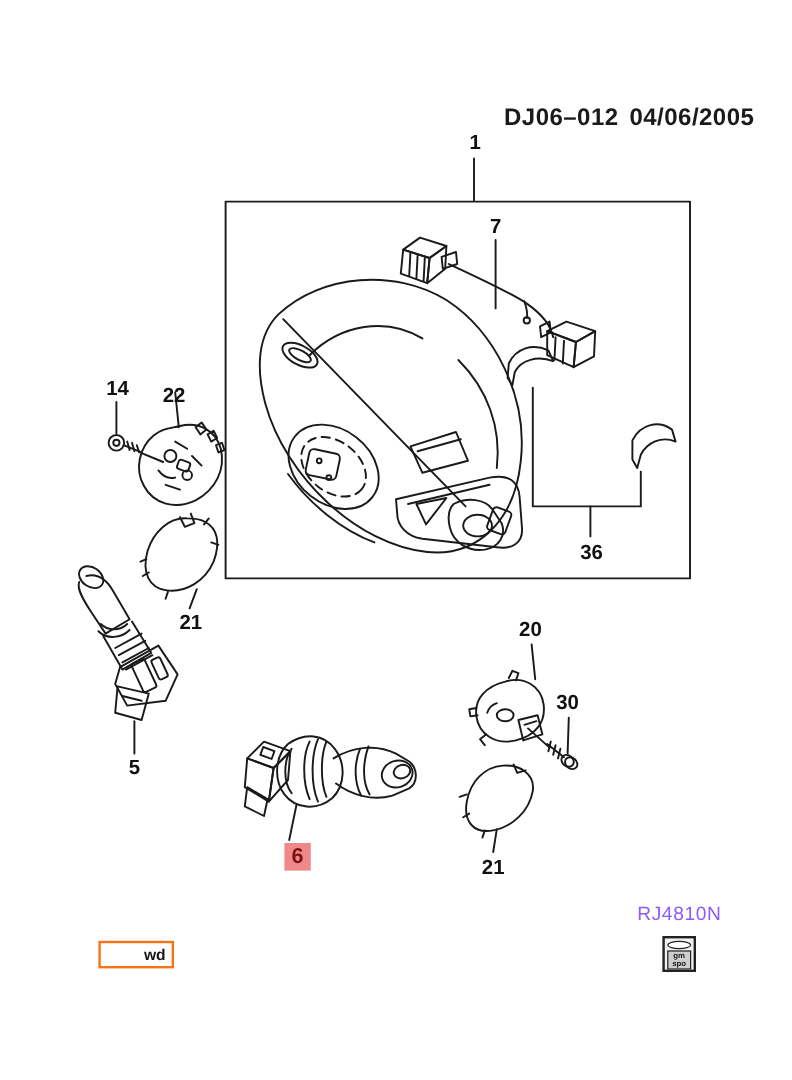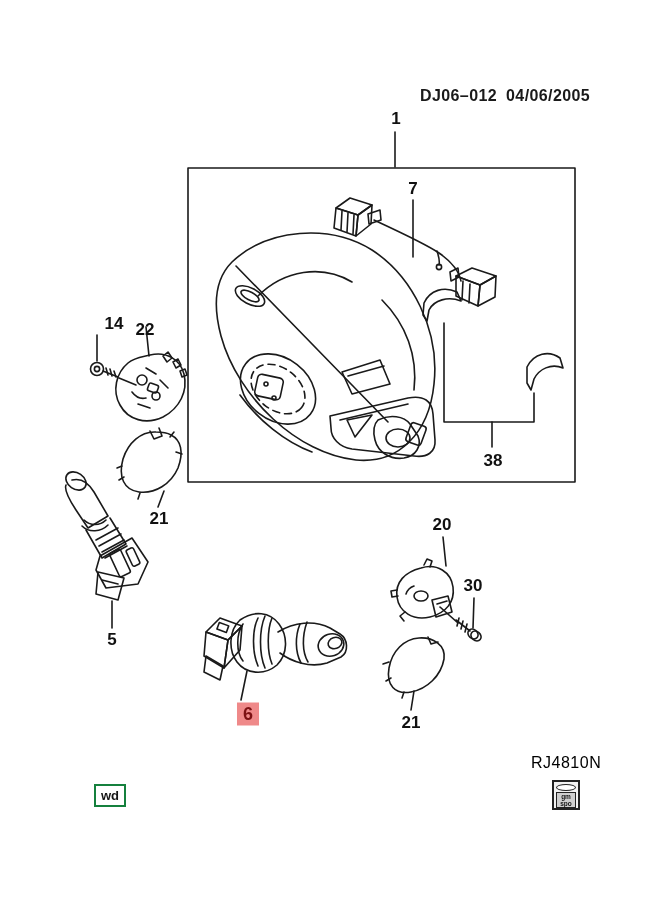--- a/index.html
+++ b/index.html
@@ -5,28 +5,28 @@
   html,body{margin:0;padding:0;background:#fff;}
   .page{position:relative;width:660px;height:900px;background:#ffffff;
         font-family:"Liberation Sans",sans-serif;overflow:hidden;}
   .art{position:absolute;left:0;top:0;}
   .art path,.art line,.art ellipse,.art circle,.art rect,.art polyline{
         fill:none;stroke:#1a1a1a;stroke-width:1.6;stroke-linecap:round;stroke-linejoin:round;}
   .callout{position:absolute;transform:translate(-50%,-50%);
         font-size:17px;font-weight:bold;color:#111;white-space:nowrap;}
   .callout-hl{background:var(--hl-bg,#ef8989);color:var(--hl-text,#7c1113);
         padding:1px 6px;font-size:18px;}
-  .hdr{position:absolute;left:420px;top:87px;font-size:16px;font-weight:bold;
+  .hdr{position:absolute;left:420px;top:87px;font-size:20px;font-weight:bold;
         color:#1a1a1a;letter-spacing:.4px;white-space:nowrap;}
   .hdr span{margin-right:9px;}
-  .ref{position:absolute;left:531px;top:754px;font-size:16px;color:#000000;
+  .ref{position:absolute;left:531px;top:754px;font-size:16px;color:#8b5cf6;
         letter-spacing:.5px;}
-  .wd-box{position:absolute;left:94px;top:784px;width:28px;height:19px;
-        border:2px solid #15803d;display:flex;align-items:center;justify-content:center;
-        font-size:13px;font-weight:bold;color:#161616;}
+  .wd-box{position:absolute;left:82px;top:784px;width:28px;height:19px;
+        border:2px solid #f97316;display:flex;align-items:center;justify-content:center;
+        font-size:13px;font-weight:bold;color:#161616;padding-left:31px;}
   .logo-box{position:absolute;left:552px;top:780px;width:28px;height:30px;
         border:2.5px solid #222;display:flex;flex-direction:column;align-items:center;
         justify-content:flex-start;padding-top:2px;box-sizing:border-box;background:#f2f2f2;}
   .logo-oval{width:18px;height:8px;border:1.5px solid #222;border-radius:50%;background:#fff;}
   .logo-text{margin-top:1px;width:18px;background:#cfcfcf;border:1px solid #222;
         font-size:6.5px;line-height:7px;font-weight:bold;color:#161616;text-align:center;}
 </style>
 </head>
 <body>
 
@@ -190,26 +190,26 @@
       <path d="M389,662 l-6,2 M391,678 l-5,3 M404,692 l-2,6"></path>
     </g>
   </svg>
 
   <div class="hdr">
     <span>DJ06–012</span><span>04/06/2005</span>
   </div>
 
   <div class="callout" style="left:396px;top:119px">1</div>
   <div class="callout" style="left:413px;top:189px">7</div>
-  <div class="callout" style="left:114px;top:324px">14</div>
+  <div class="callout" style="left:98px;top:324px">14</div>
   <div class="callout" style="left:145px;top:330px">22</div>
   <div class="callout" style="left:159px;top:519px">21</div>
   <div class="callout" style="left:112px;top:640px">5</div>
   <div class="callout callout-hl" style="left:248px;top:714px">6</div>
-  <div class="callout" style="left:493px;top:461px">38</div>
+  <div class="callout" style="left:493px;top:461px">36</div>
   <div class="callout" style="left:442px;top:525px">20</div>
   <div class="callout" style="left:473px;top:586px">30</div>
   <div class="callout" style="left:411px;top:723px">21</div>
 
   <div class="ref">RJ4810N</div>
   <div class="wd-box">wd</div>
   <div class="logo-box">
     <div class="logo-oval"></div>
     <div class="logo-text">
       <div>gm</div>

